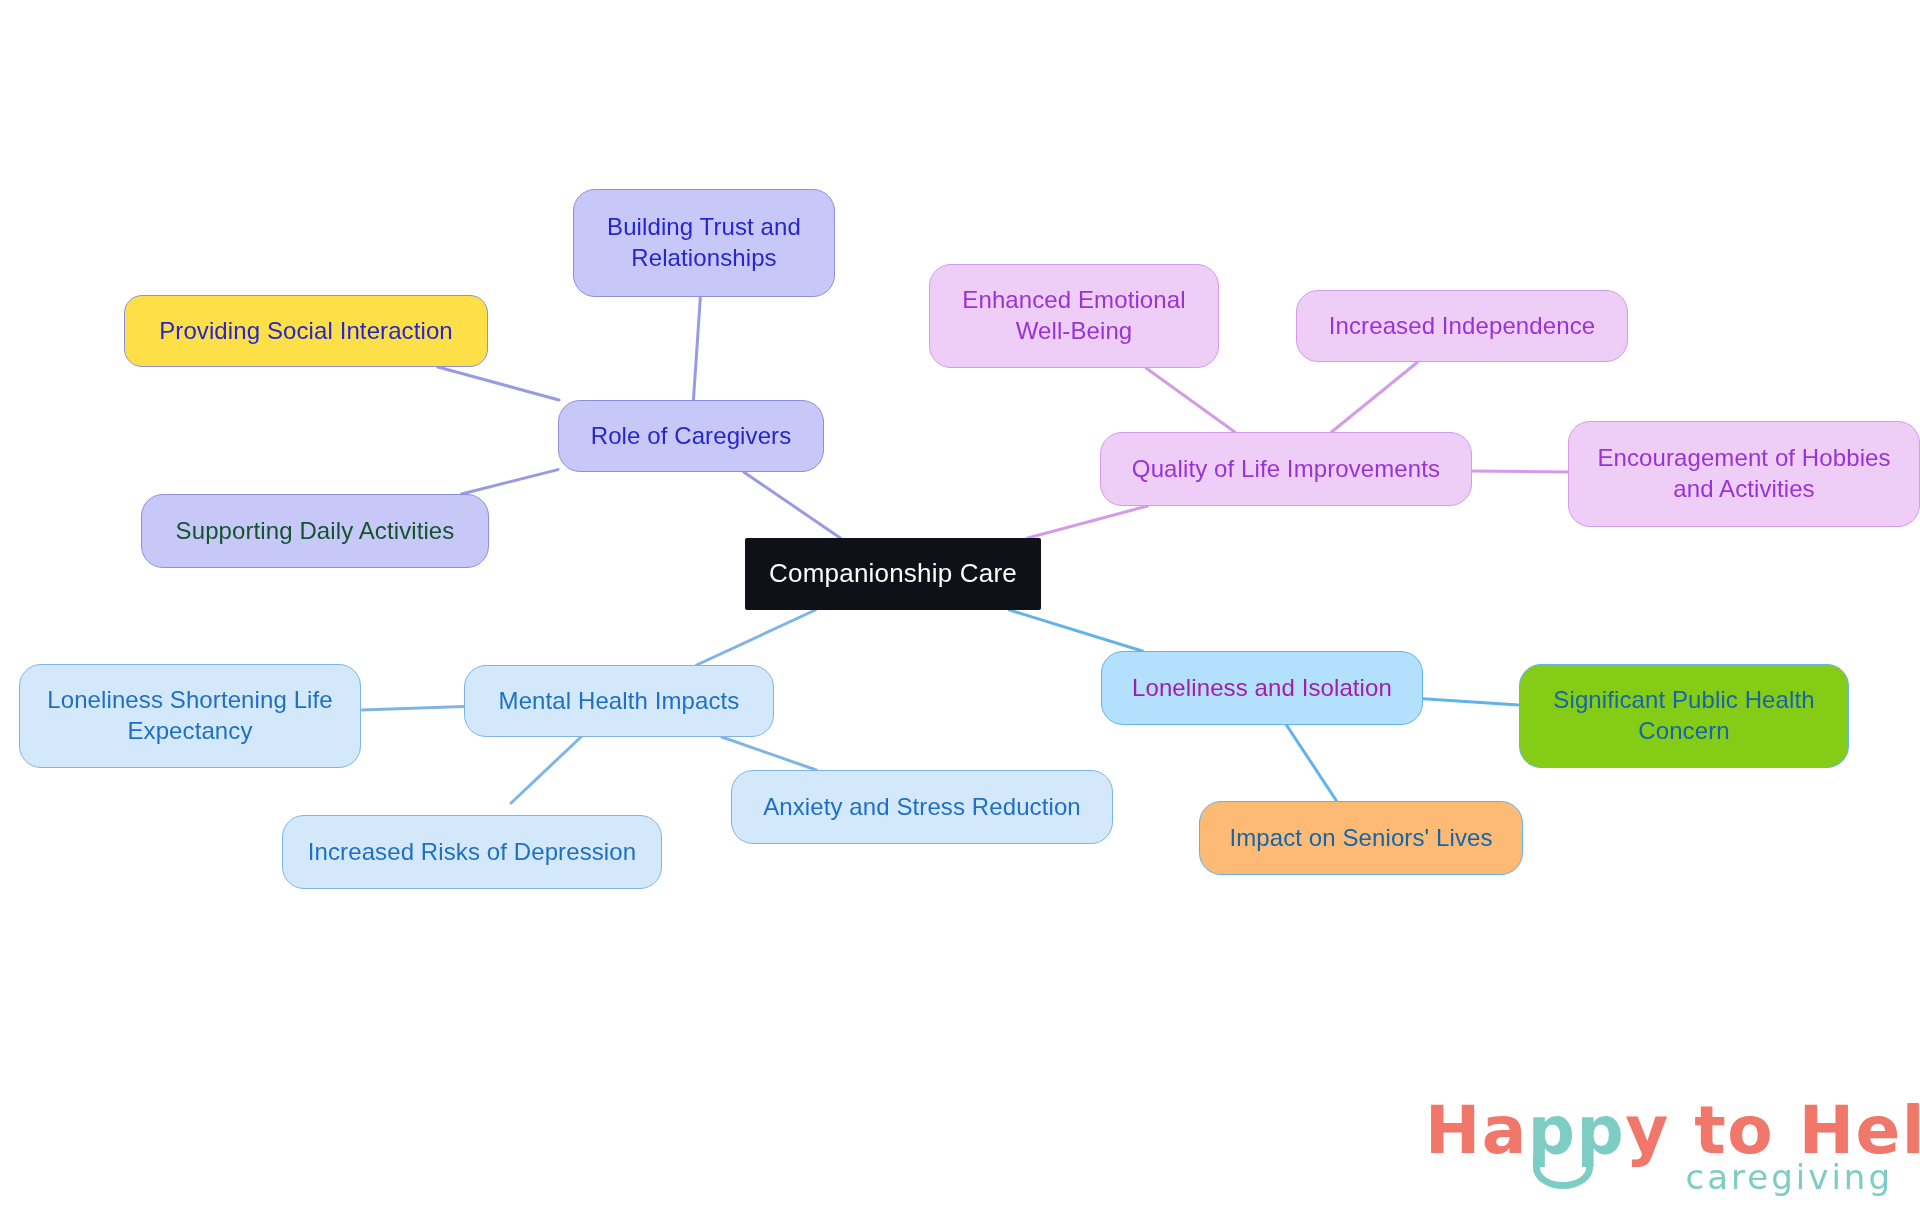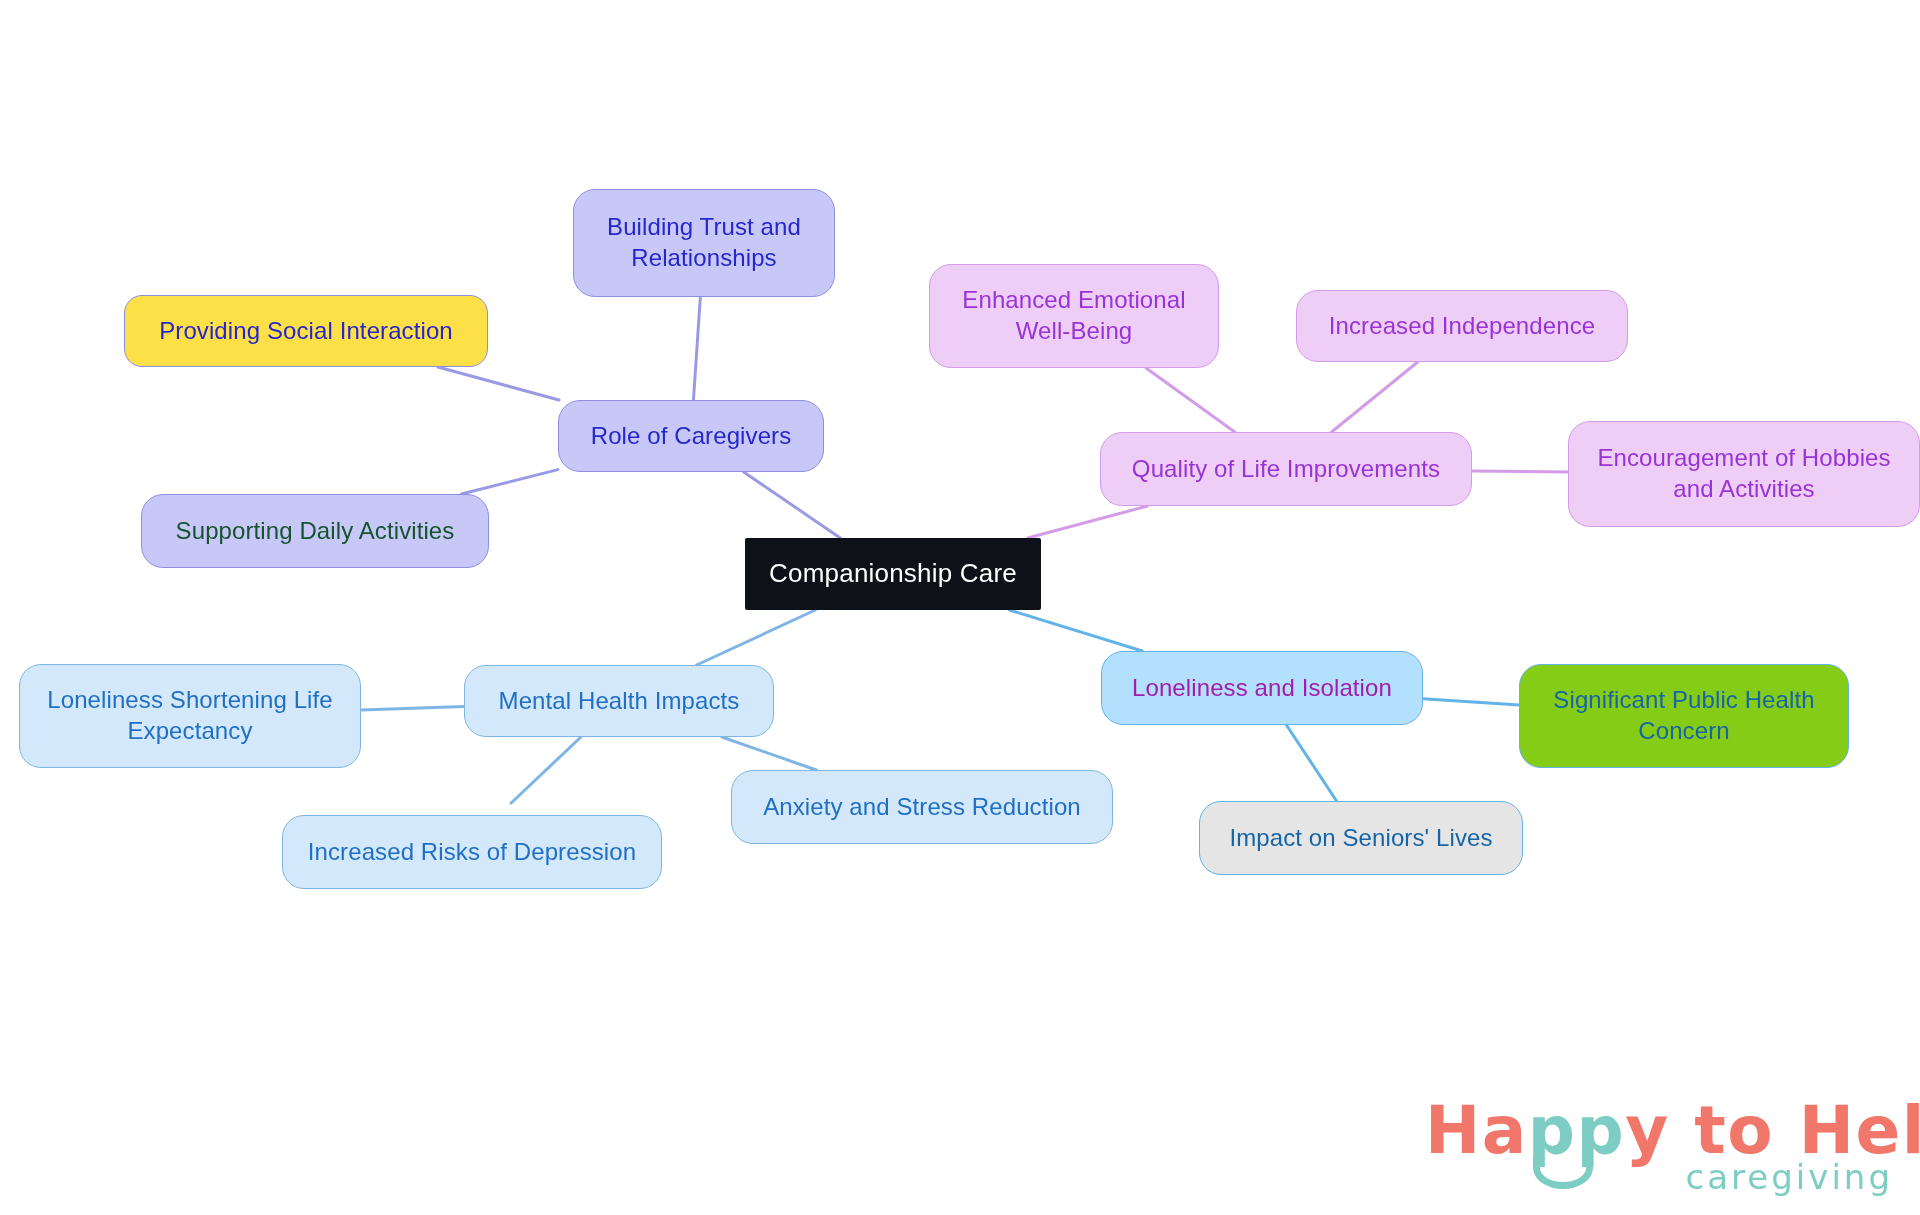--- a/index.html
+++ b/index.html
@@ -116,21 +116,21 @@
     <div class="node" style="left: 141px; top: 494px; width: 348px; height: 74px; font-size: 24px; background: rgb(200, 200, 248); border-color: rgb(142, 142, 224); color: #14532d;"><span>Supporting Daily Activities</span></div>
     <div class="node" style="left: 1100px; top: 432px; width: 372px; height: 74px; font-size: 24px; background: rgb(238, 205, 247); border-color: rgb(211, 155, 232); color: rgb(153, 51, 214);"><span>Quality of Life Improvements</span></div>
     <div class="node" style="left: 929px; top: 264px; width: 290px; height: 104px; font-size: 24px; background: rgb(238, 205, 247); border-color: rgb(211, 155, 232); color: rgb(153, 51, 214);"><span>Enhanced Emotional
 Well-Being</span></div>
     <div class="node" style="left: 1296px; top: 290px; width: 332px; height: 72px; font-size: 24px; background: rgb(238, 205, 247); border-color: rgb(211, 155, 232); color: rgb(153, 51, 214);"><span>Increased Independence</span></div>
     <div class="node" style="left: 1568px; top: 421px; width: 352px; height: 106px; font-size: 24px; background: rgb(238, 205, 247); border-color: rgb(211, 155, 232); color: rgb(153, 51, 214);"><span>Encouragement of Hobbies
 and Activities</span></div>
     <div class="node" style="left: 1101px; top: 651px; width: 322px; height: 74px; font-size: 24px; background: rgb(179, 224, 252); border-color: rgb(98, 179, 232); color: #a21caf;"><span>Loneliness and Isolation</span></div>
     <div class="node" style="left: 1519px; top: 664px; width: 330px; height: 104px; font-size: 24px; background: #84cc16; border-color: rgb(98, 179, 232); color: rgb(21, 101, 168);"><span>Significant Public Health
 Concern</span></div>
-    <div class="node" style="left: 1199px; top: 801px; width: 324px; height: 74px; font-size: 24px; background: #e5e5e5; border-color: rgb(98, 179, 232); color: rgb(21, 101, 168);"><span>Impact on Seniors' Lives</span></div>
+    <div class="node" style="left: 1199px; top: 801px; width: 324px; height: 74px; font-size: 24px; background: #fdba74; border-color: rgb(98, 179, 232); color: rgb(21, 101, 168);"><span>Impact on Seniors' Lives</span></div>
     <div class="node" style="left: 464px; top: 665px; width: 310px; height: 72px; font-size: 24px; background: rgb(211, 232, 251); border-color: rgb(127, 181, 228); color: rgb(31, 111, 196);"><span>Mental Health Impacts</span></div>
     <div class="node" style="left: 19px; top: 664px; width: 342px; height: 104px; font-size: 24px; background: rgb(211, 232, 251); border-color: rgb(127, 181, 228); color: rgb(31, 111, 196);"><span>Loneliness Shortening Life
 Expectancy</span></div>
     <div class="node" style="left: 282px; top: 803px; width: 380px; height: 74px; font-size: 24px; background: rgb(211, 232, 251); border-color: rgb(127, 181, 228); color: rgb(31, 111, 196); margin-top: 12px;"><span>Increased Risks of Depression</span></div>
     <div class="node" style="left: 731px; top: 770px; width: 382px; height: 74px; font-size: 24px; background: rgb(211, 232, 251); border-color: rgb(127, 181, 228); color: rgb(31, 111, 196);"><span>Anxiety and Stress Reduction</span></div>
   </div>
 
 <div id="logo">
   <div class="logo-main"><span style="color: rgb(240, 119, 106);">Ha</span><span style="color: rgb(126, 205, 196);">pp</span><span style="color: rgb(240, 119, 106);">y to Help</span></div>
   <div class="smile" style="border-color: transparent rgb(126, 205, 196) rgb(126, 205, 196);"></div>

